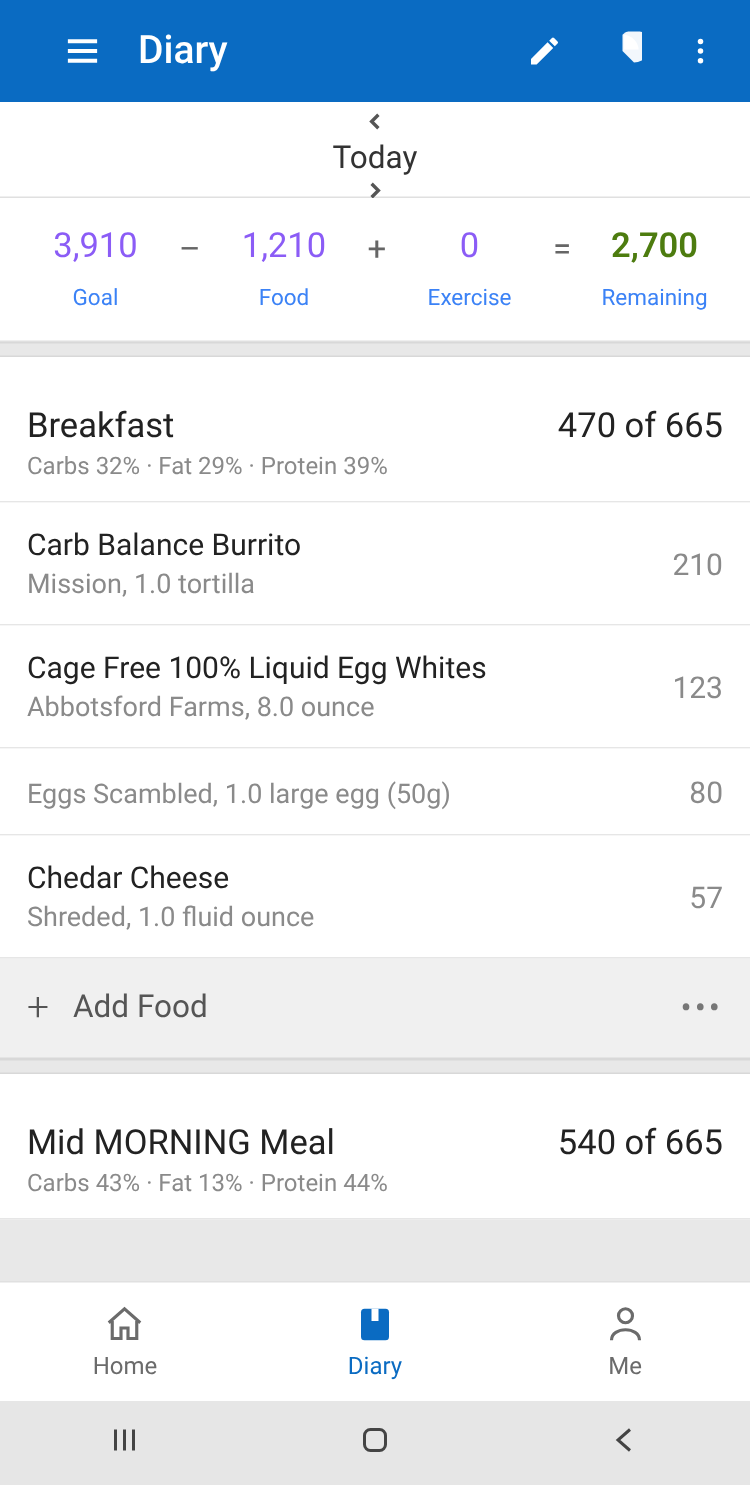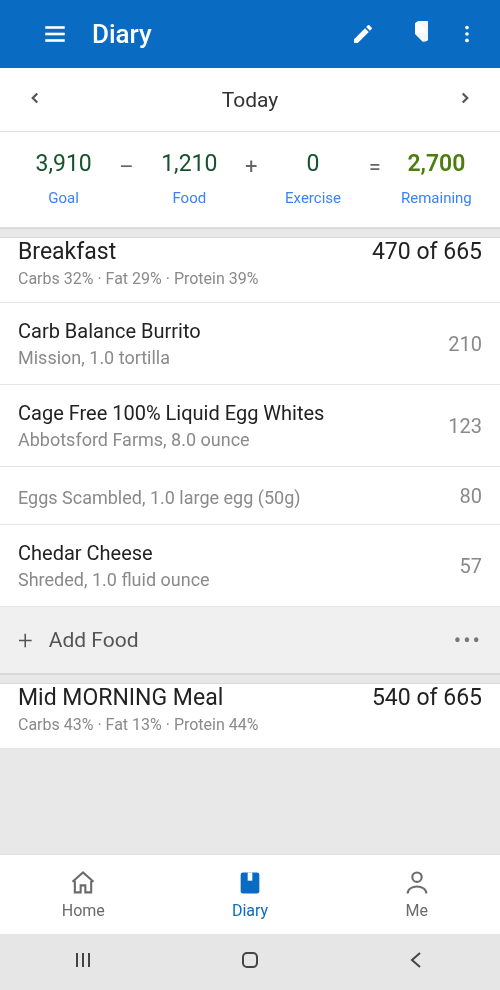--- a/index.html
+++ b/index.html
@@ -24,39 +24,40 @@
   .appbar .spacer { flex: 1; }
   .appbar-icon { width: 30px; height: 30px; display:flex; align-items:center; justify-content:center; margin-left: 22px; }
   .date-nav {
     background: #fff;
     height: 64px;
     display: flex;
     align-items: center;
     justify-content: space-between;
     padding: 4px 26px;
     border-bottom: 1px solid #e0e0e0;
+    flex-direction: column;
   }
   .date-nav .date { font-size: 21px; color: #333; }
   .chevron { color: #555; }
   .summary {
     background: #fff;
     display: flex;
     align-items: center;
     padding: 18px 12px 20px;
     border-bottom: 1px solid #e0e0e0;
   }
   .summary-col { flex: 1; text-align: center; }
-  .summary-col .num { font-size: 23px; color: #14532d; }
+  .summary-col .num { font-size: 23px; color: #8b5cf6; }
   .summary-col .num.green { color: #4d7c0f; font-weight: 600; }
   .summary-col .lbl { font-size: 15px; color: #3b82f6; margin-top: 12px; }
   .summary-op { font-size: 22px; color: #666; padding: 0 4px; margin-bottom: 24px; }
   .gap { height: 10px; background: #e8e8e8; border-top:1px solid #d8d8d8; border-bottom:1px solid #d8d8d8;}
   .meal-header {
     background: #fff;
-    padding: 0 18px 14px;
+    padding: 32px 18px 14px;
     display: flex;
     align-items: flex-start;
     justify-content: space-between;
     border-bottom: 1px solid #e6e6e6;
   }
   .meal-header .left .name { font-size: 23px; color: #222; }
   .meal-header .left .macros { font-size: 16px; color: #8a8a8a; margin-top: 4px; }
   .meal-header .right { font-size: 23px; color: #222; white-space: nowrap; }
   .food-row {
     background: #fff;

